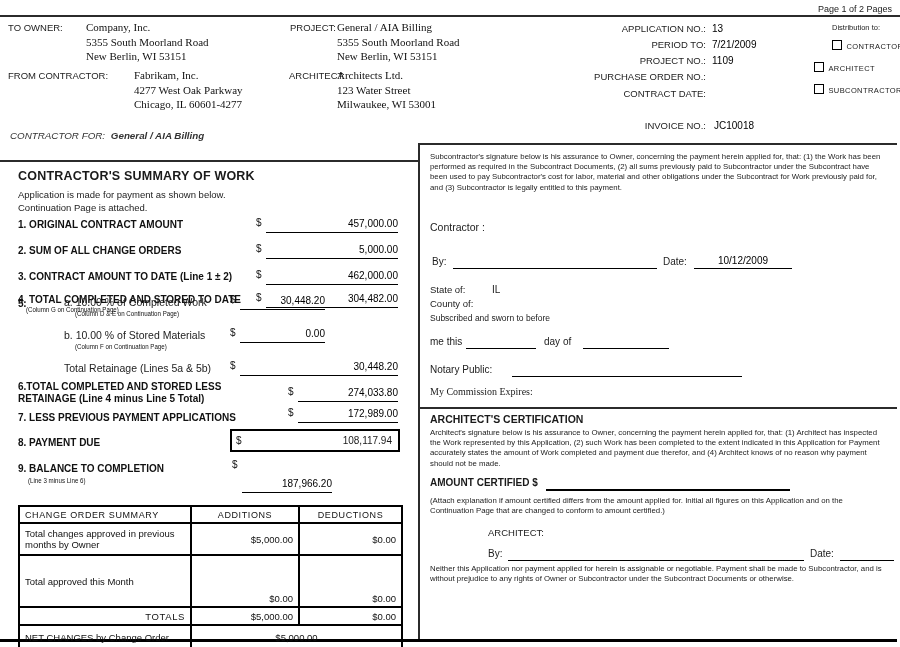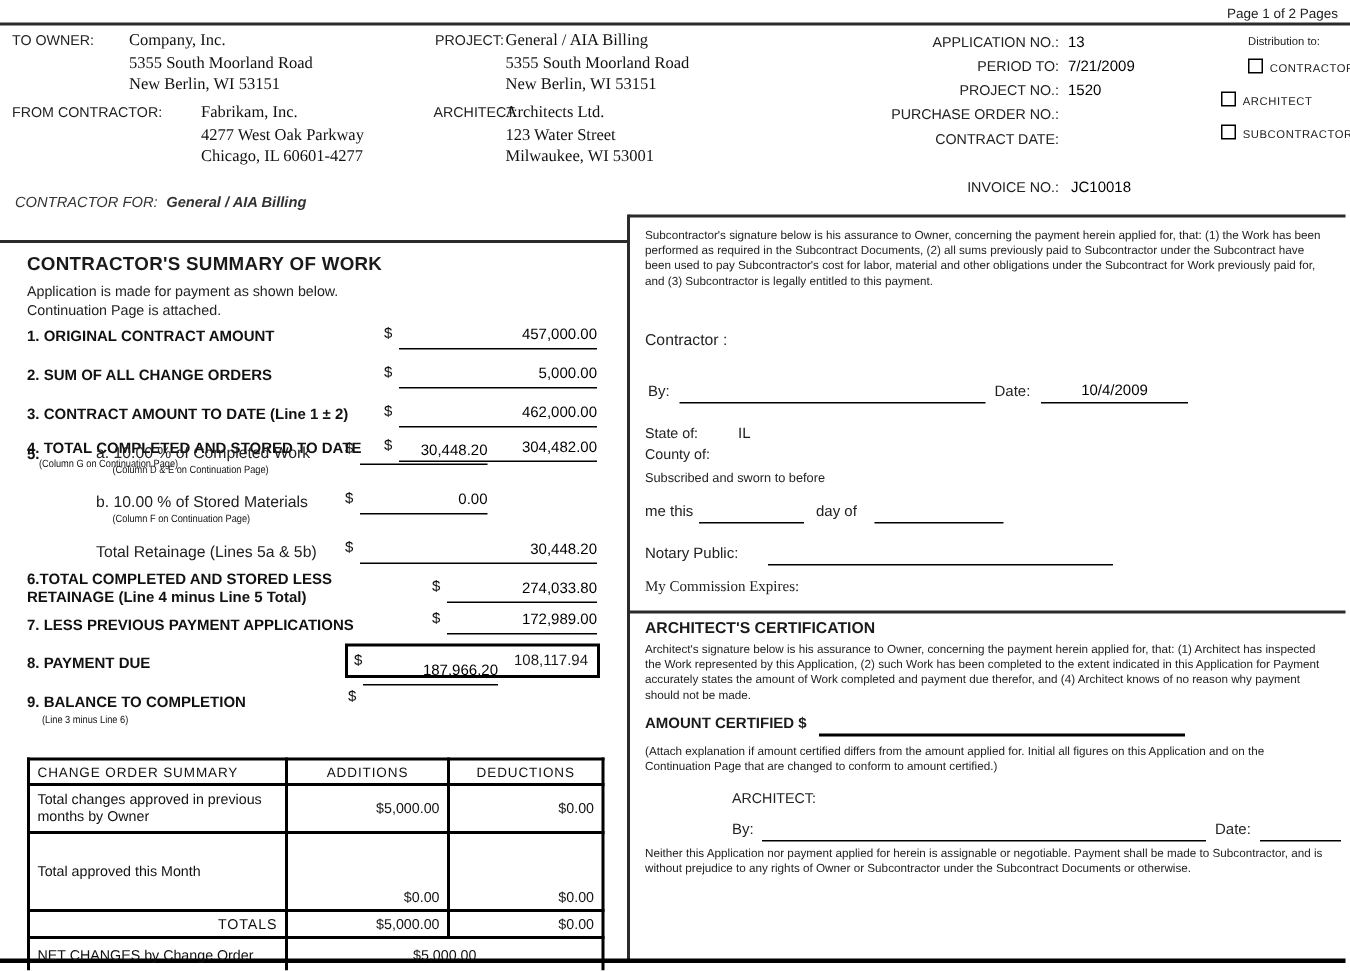--- a/index.html
+++ b/index.html
@@ -57,21 +57,21 @@
     <div>Architects Ltd.</div>
     <div>123 Water Street</div>
     <div>Milwaukee, WI 53001</div>
   </div>
 
   <div class="abs fld-lbl" style="left:450px;top:23px;width:256px;">APPLICATION NO.:</div>
   <div class="abs fld-val" style="left:712px;top:23px;">13</div>
   <div class="abs fld-lbl" style="left:450px;top:39px;width:256px;">PERIOD TO:</div>
   <div class="abs fld-val" style="left:712px;top:39px;">7/21/2009</div>
   <div class="abs fld-lbl" style="left:450px;top:55px;width:256px;">PROJECT NO.:</div>
-  <div class="abs fld-val" style="left:712px;top:55px;">1520</div>
+  <div class="abs fld-val" style="left:712px;top:55px;">1109</div>
   <div class="abs fld-lbl" style="left:450px;top:71px;width:256px;">PURCHASE ORDER NO.:</div>
   <div class="abs fld-val" style="left:712px;top:71px;"></div>
   <div class="abs fld-lbl" style="left:450px;top:88px;width:256px;">CONTRACT DATE:</div>
   <div class="abs fld-val" style="left:712px;top:88px;"></div>
   <div class="abs fld-lbl" style="left:450px;top:120px;width:256px;">INVOICE NO.:</div>
   <div class="abs fld-val" style="left:714px;top:120px;">JC10018</div>
 
   <div class="abs" style="left:814px;top:23px;width:84px;">
     <div style="font-size:7.5px;color:#222;text-align:center;">Distribution to:</div>
     <div style="margin-top:3px;white-space:nowrap;padding-left:18px;">
@@ -141,21 +141,21 @@
   <div class="amt" style="left:298px;top:405px;width:100px;">172,989.00</div>
 
   <div class="abs sumlbl" style="left:18px;top:437px;">8. PAYMENT DUE</div>
   <div class="abs" style="left:230px;top:429px;width:166px;height:19px;border:2px solid #000;display:flex;align-items:center;">
     <span class="dollar" style="padding-left:4px;">$</span>
     <span style="flex:1;text-align:right;font-size:10px;padding-right:6px;">108,117.94</span>
   </div>
 
   <div class="abs sumlbl" style="left:18px;top:463px;">9. BALANCE TO COMPLETION</div>
   <div class="abs dollar" style="left:232px;top:459px;">$</div>
-  <div class="amt" style="left:242px;top:439px;width:90px;">187,966.20</div>
+  <div class="amt" style="left:242px;top:475px;width:90px;">187,966.20</div>
   <div class="abs note" style="left:28px;top:477px;">(Line 3 minus Line 6)</div>
 
   <table class="cos abs" style="left:18px;top:505px;width:383px;">
     <colgroup>
         <col style="width:172px;">
         <col style="width:108px;">
         <col style="width:103px;">
       </colgroup>
     <tbody>
         <tr style="height:17px;">
@@ -185,21 +185,21 @@
   </tbody>
     </table>
 
   <div class="abs para" style="left:430px;top:152px;width:458px;">Subcontractor's signature below is his assurance to Owner, concerning the payment herein applied for, that: (1) the Work has been performed as required in the Subcontract Documents, (2) all sums previously paid to Subcontractor under the Subcontract have been used to pay Subcontractor's cost for labor, material and other obligations under the Subcontract for Work previously paid for, and (3) Subcontractor is legally entitled to this payment.</div>
 
   <div class="abs" style="left:430px;top:221px;font-size:10.5px;color:#222;">Contractor :</div>
 
   <div class="abs rlab" style="left:432px;top:256px;">By:</div>
   <div class="uline" style="left:453px;top:255px;width:204px;"></div>
   <div class="abs rlab" style="left:663px;top:256px;">Date:</div>
-  <div class="uline" style="left:694px;top:255px;width:98px;text-align:center;font-size:10px;color:#000;">10/4/2009</div>
+  <div class="uline" style="left:694px;top:255px;width:98px;text-align:center;font-size:10px;color:#000;">10/12/2009</div>
 
   <div class="abs" style="left:430px;top:284px;font-size:9.5px;color:#222;">State of:</div>
   <div class="abs" style="left:492px;top:284px;font-size:10px;">IL</div>
   <div class="abs" style="left:430px;top:298px;font-size:9.5px;color:#222;">County of:</div>
   <div class="abs" style="left:430px;top:313px;font-size:8.5px;color:#222;">Subscribed and sworn to before</div>
 
   <div class="abs rlab" style="left:430px;top:336px;">me this</div>
   <div class="uline" style="left:466px;top:335px;width:70px;"></div>
   <div class="abs rlab" style="left:544px;top:336px;">day of</div>
   <div class="uline" style="left:583px;top:335px;width:86px;"></div>

